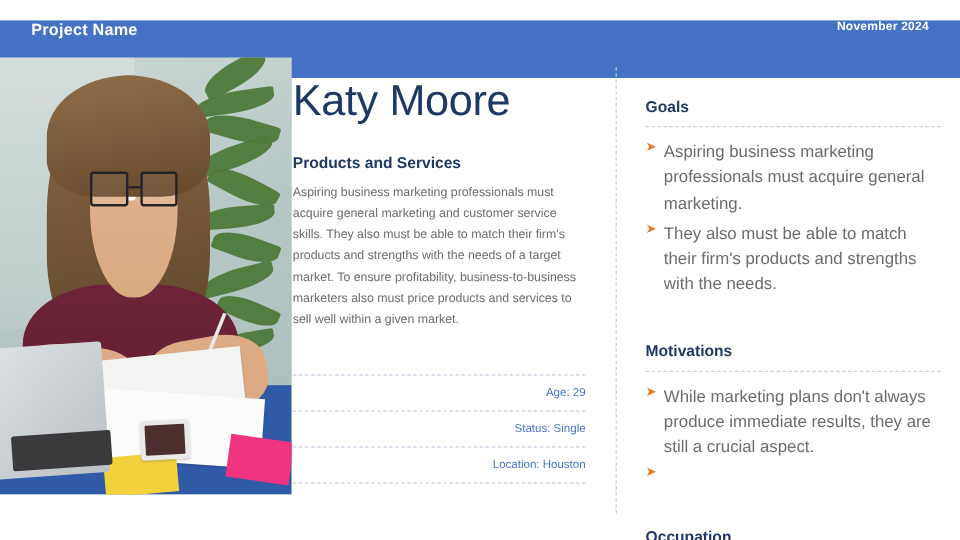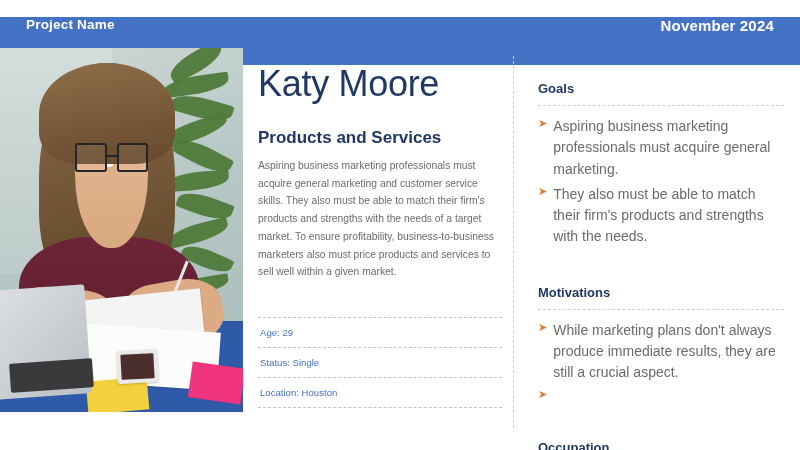--- a/index.html
+++ b/index.html
@@ -13,21 +13,21 @@
 
   
   .header {
     position:absolute; left:0; top:0; width:800px; height:48px;
     background:#4472c4;
     display:flex; align-items:flex-start; justify-content:space-between;
     padding:0 26px;
     margin-top:17px;
   }
   .header-title { color:#ffffff; font-size:13.5px; font-weight:bold; letter-spacing:.2px; }
-  .header-date  { color:#ffffff; font-size:15px; font-weight:bold; letter-spacing:.2px; }
+  .header-date  { color:#ffffff; font-size:10px; font-weight:bold; letter-spacing:.2px; }
 
   
   .photo-col {
     position:absolute; left:0; top:48px; width:243px; height:364px;
     overflow:hidden; background:#b9c8c6;
   }
   .photo { position:absolute; inset:0; }
   
   .ph-wall { position:absolute; inset:0;
      background:linear-gradient(160deg,#cdd8d6 0%,#b6c7c5 45%,#a9bcba 100%); }
@@ -75,35 +75,36 @@
   .ph-torso { position:absolute; left:8%; top:52%; width:74%; height:34%;
      background:linear-gradient(180deg,#6e2438,#5c1d2e); border-radius:40% 40% 0 0; }
   .ph-arm-l { position:absolute; left:4%; top:66%; width:42%; height:16%;
      background:#dcab84; border-radius:40% 30% 20% 40%; transform:rotate(6deg); }
   .ph-arm-r { position:absolute; left:52%; top:64%; width:40%; height:18%;
      background:#dcab84; border-radius:30% 40% 40% 20%; transform:rotate(-10deg); }
   .ph-pen { position:absolute; left:72%; top:58%; width:3px; height:58px;
      background:#e8e8e8; transform:rotate(22deg); }
 
   
-  .mid-col { position:absolute; left:258px; top:48px; width:244px; height:391px; }
+  .mid-col { position:absolute; left:244px; top:48px; width:244px; height:391px; }
   .person-name {
     color:#1f3864; font-size:36px; font-weight:normal; line-height:1;
     margin-top:18px; letter-spacing:-.3px;
   }
   .section-title {
-    color:#1f3864; font-size:17px; font-weight:bold; margin-top:26px;
+    color:#1f3864; font-size:13px; font-weight:bold; margin-top:26px;
   }
   .body-text {
     color:#6b6b6b; font-size:10.3px; line-height:1.72; margin-top:9px; text-align:left;
   }
   .facts { margin-top:36px; }
   .fact {
     color:#4472c4; font-size:9.6px; padding:9px 0 9px 2px;
     border-bottom:1px dashed #b9c4d8;
+    text-align:right;
   }
   .fact:first-child { border-top:1px dashed #b9c4d8; }
 
   
   .v-divider {
     position:absolute; left:513px; top:56px; width:0; height:372px;
     border-left:1px dashed #c9cfd9;
   }
 
   

